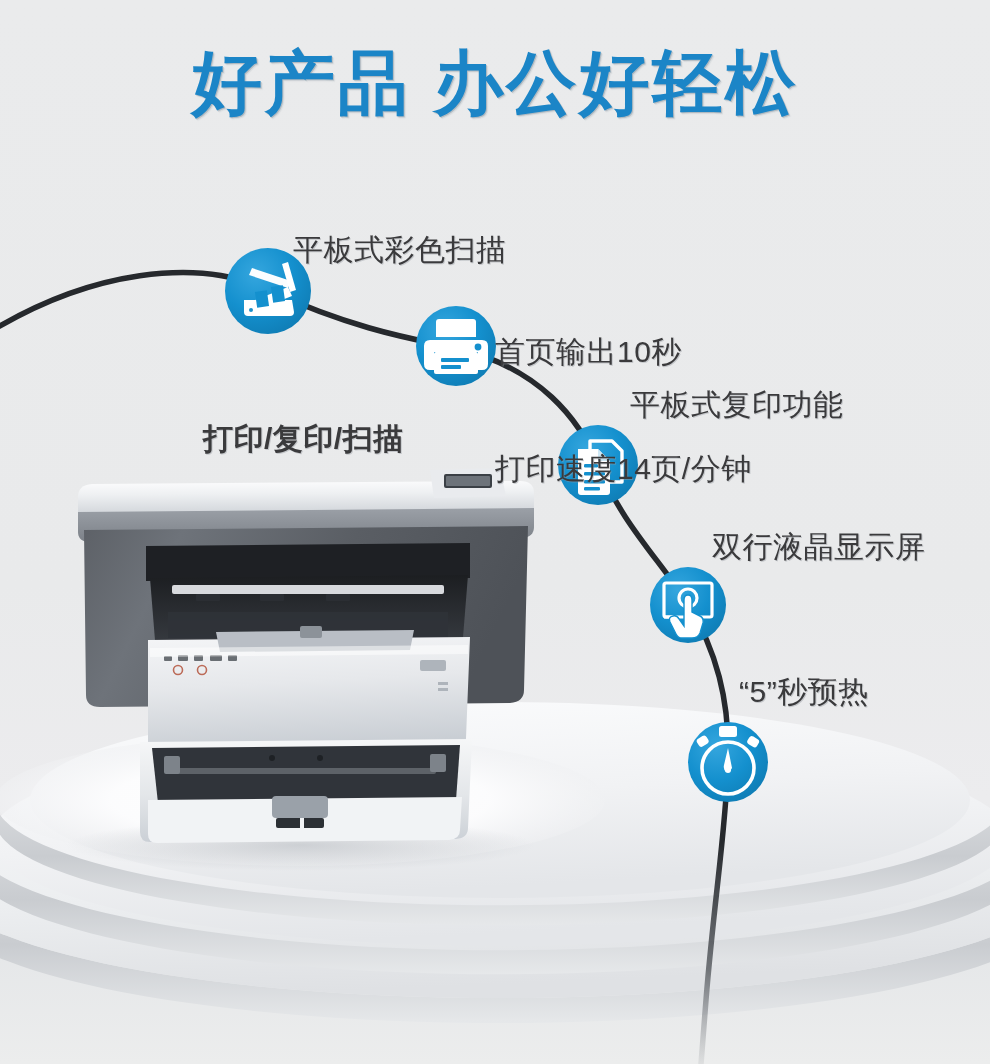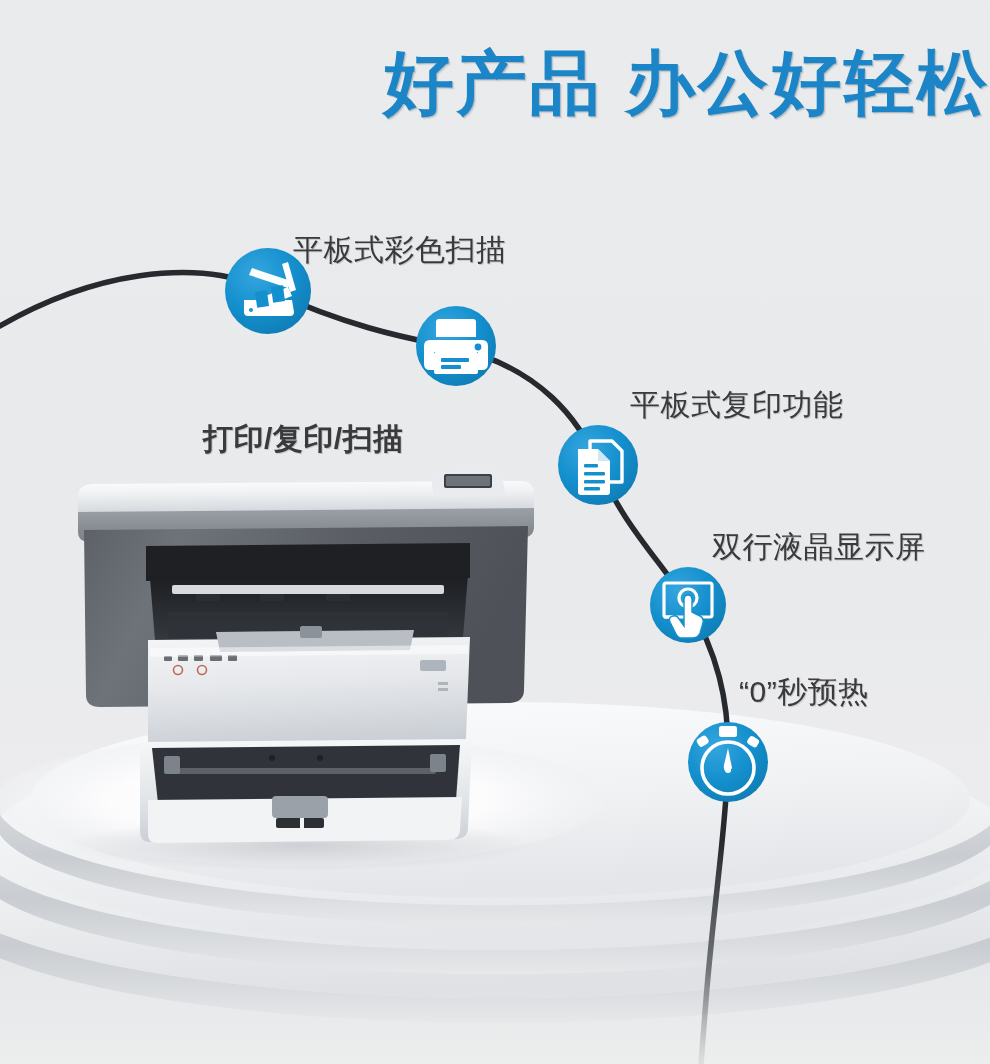--- a/index.html
+++ b/index.html
@@ -17,21 +17,21 @@
     overflow: hidden;
     background: linear-gradient(180deg, #eaebec 0%, #e9eaeb 55%, #ececee 75%, #e8e9eb 100%);
   }
 
   
   #headline {
     position: absolute;
     top: 42px;
     left: 0;
     width: 990px;
-    text-align: right;
+    text-align: center;
     font-size: 70px;
     line-height: 82px;
     font-weight: bold;
     color: #1b85c7;
     letter-spacing: 3px;
     white-space: pre;
     text-shadow: 1px 1px 0 rgba(90,110,125,0.30), 2px 2px 1px rgba(120,135,148,0.16);
   }
 
   
@@ -294,22 +294,26 @@
       <rect x="697" y="737" width="11" height="9" rx="3" fill="#ffffff" transform="rotate(-32 702 741)"></rect>
       <rect x="748" y="737" width="11" height="9" rx="3" fill="#ffffff" transform="rotate(32 753 741)"></rect>
       <circle cx="728" cy="768" r="26" fill="none" stroke="#ffffff" stroke-width="3.6"></circle>
       <path d="M728 748 L732 768 Q730 772 726 772 Q723 769 724 765 Z" fill="#ffffff"></path>
       <circle cx="728" cy="770" r="3" fill="#ffffff"></circle>
     </g>
   </svg>
 
   <div class="label" id="label-scan">平板式彩色扫描</div>
 
+  <div class="label" id="label-speed">
+    <span class="line">首页输出10秒</span>
+    <span class="line">打印速度14页/分钟</span>
+  </div>
 
   <div class="label" id="label-copy">平板式复印功能</div>
 
   <div class="label" id="label-lcd">双行液晶显示屏</div>
 
-  <div class="label" id="label-warm">“0”秒预热</div>
+  <div class="label" id="label-warm">“5”秒预热</div>
 
   <div class="label" id="label-pcs">打印/复印/扫描</div>
 
 </div>
 
 </body></html>

